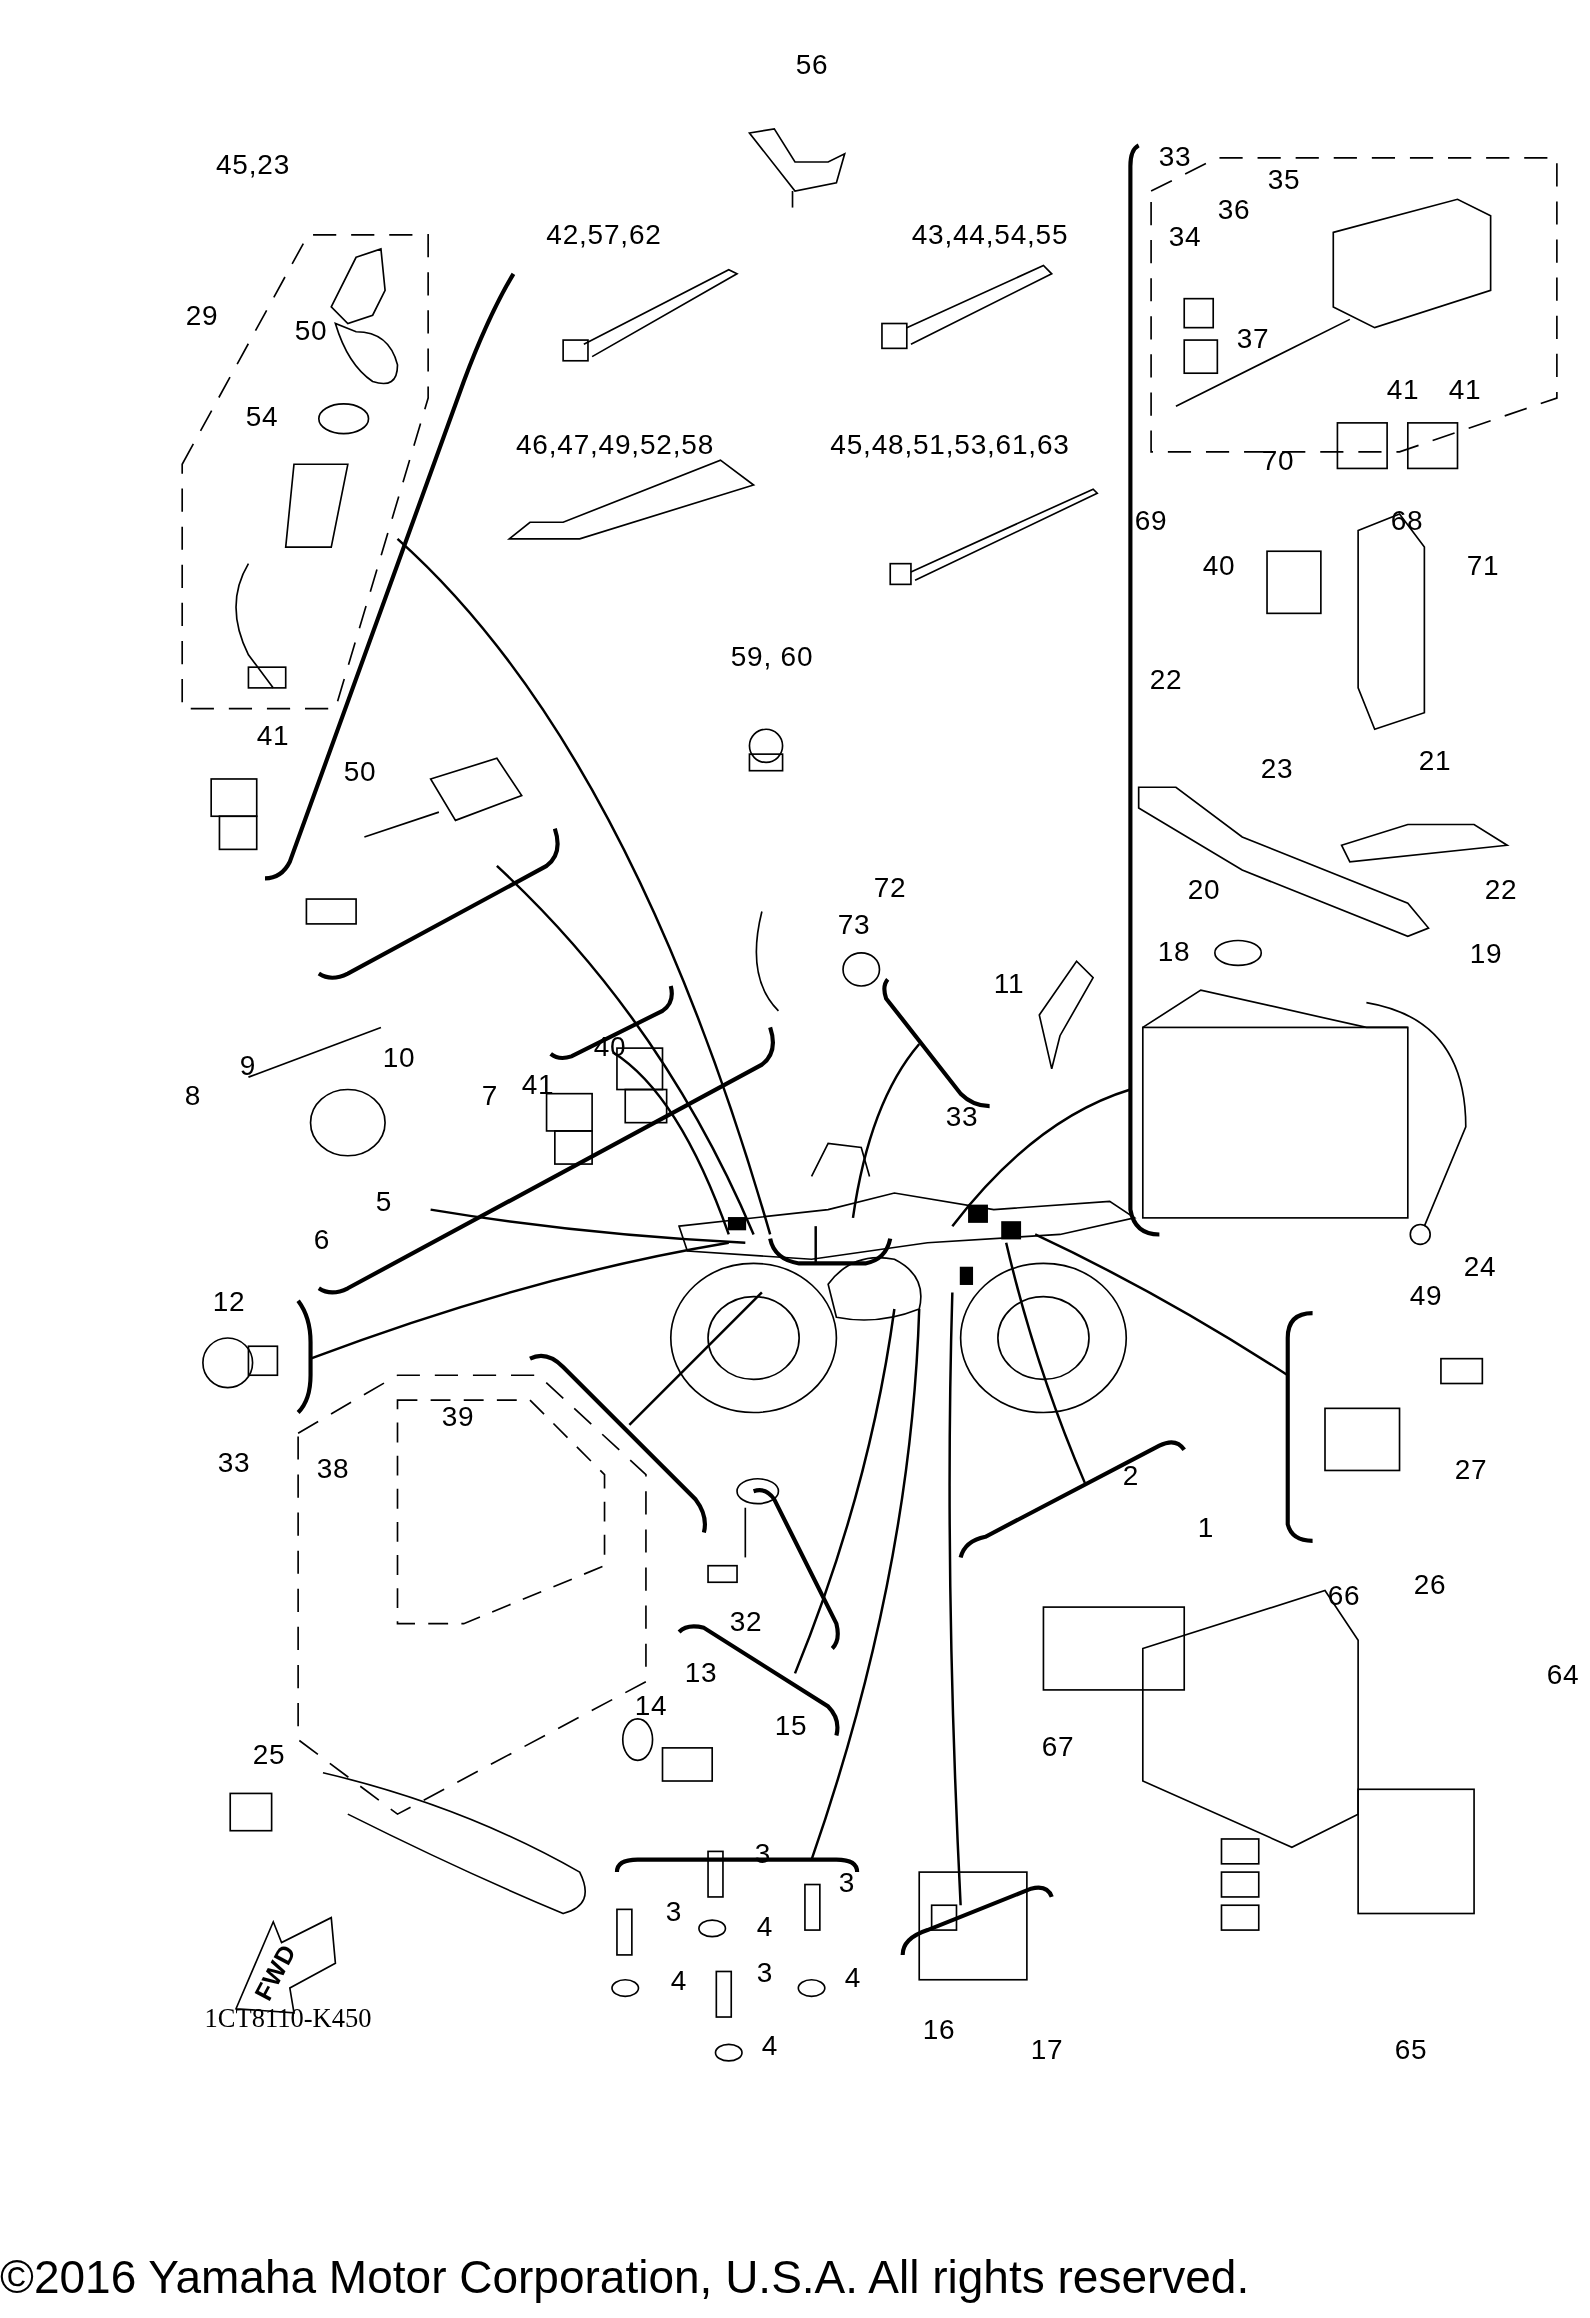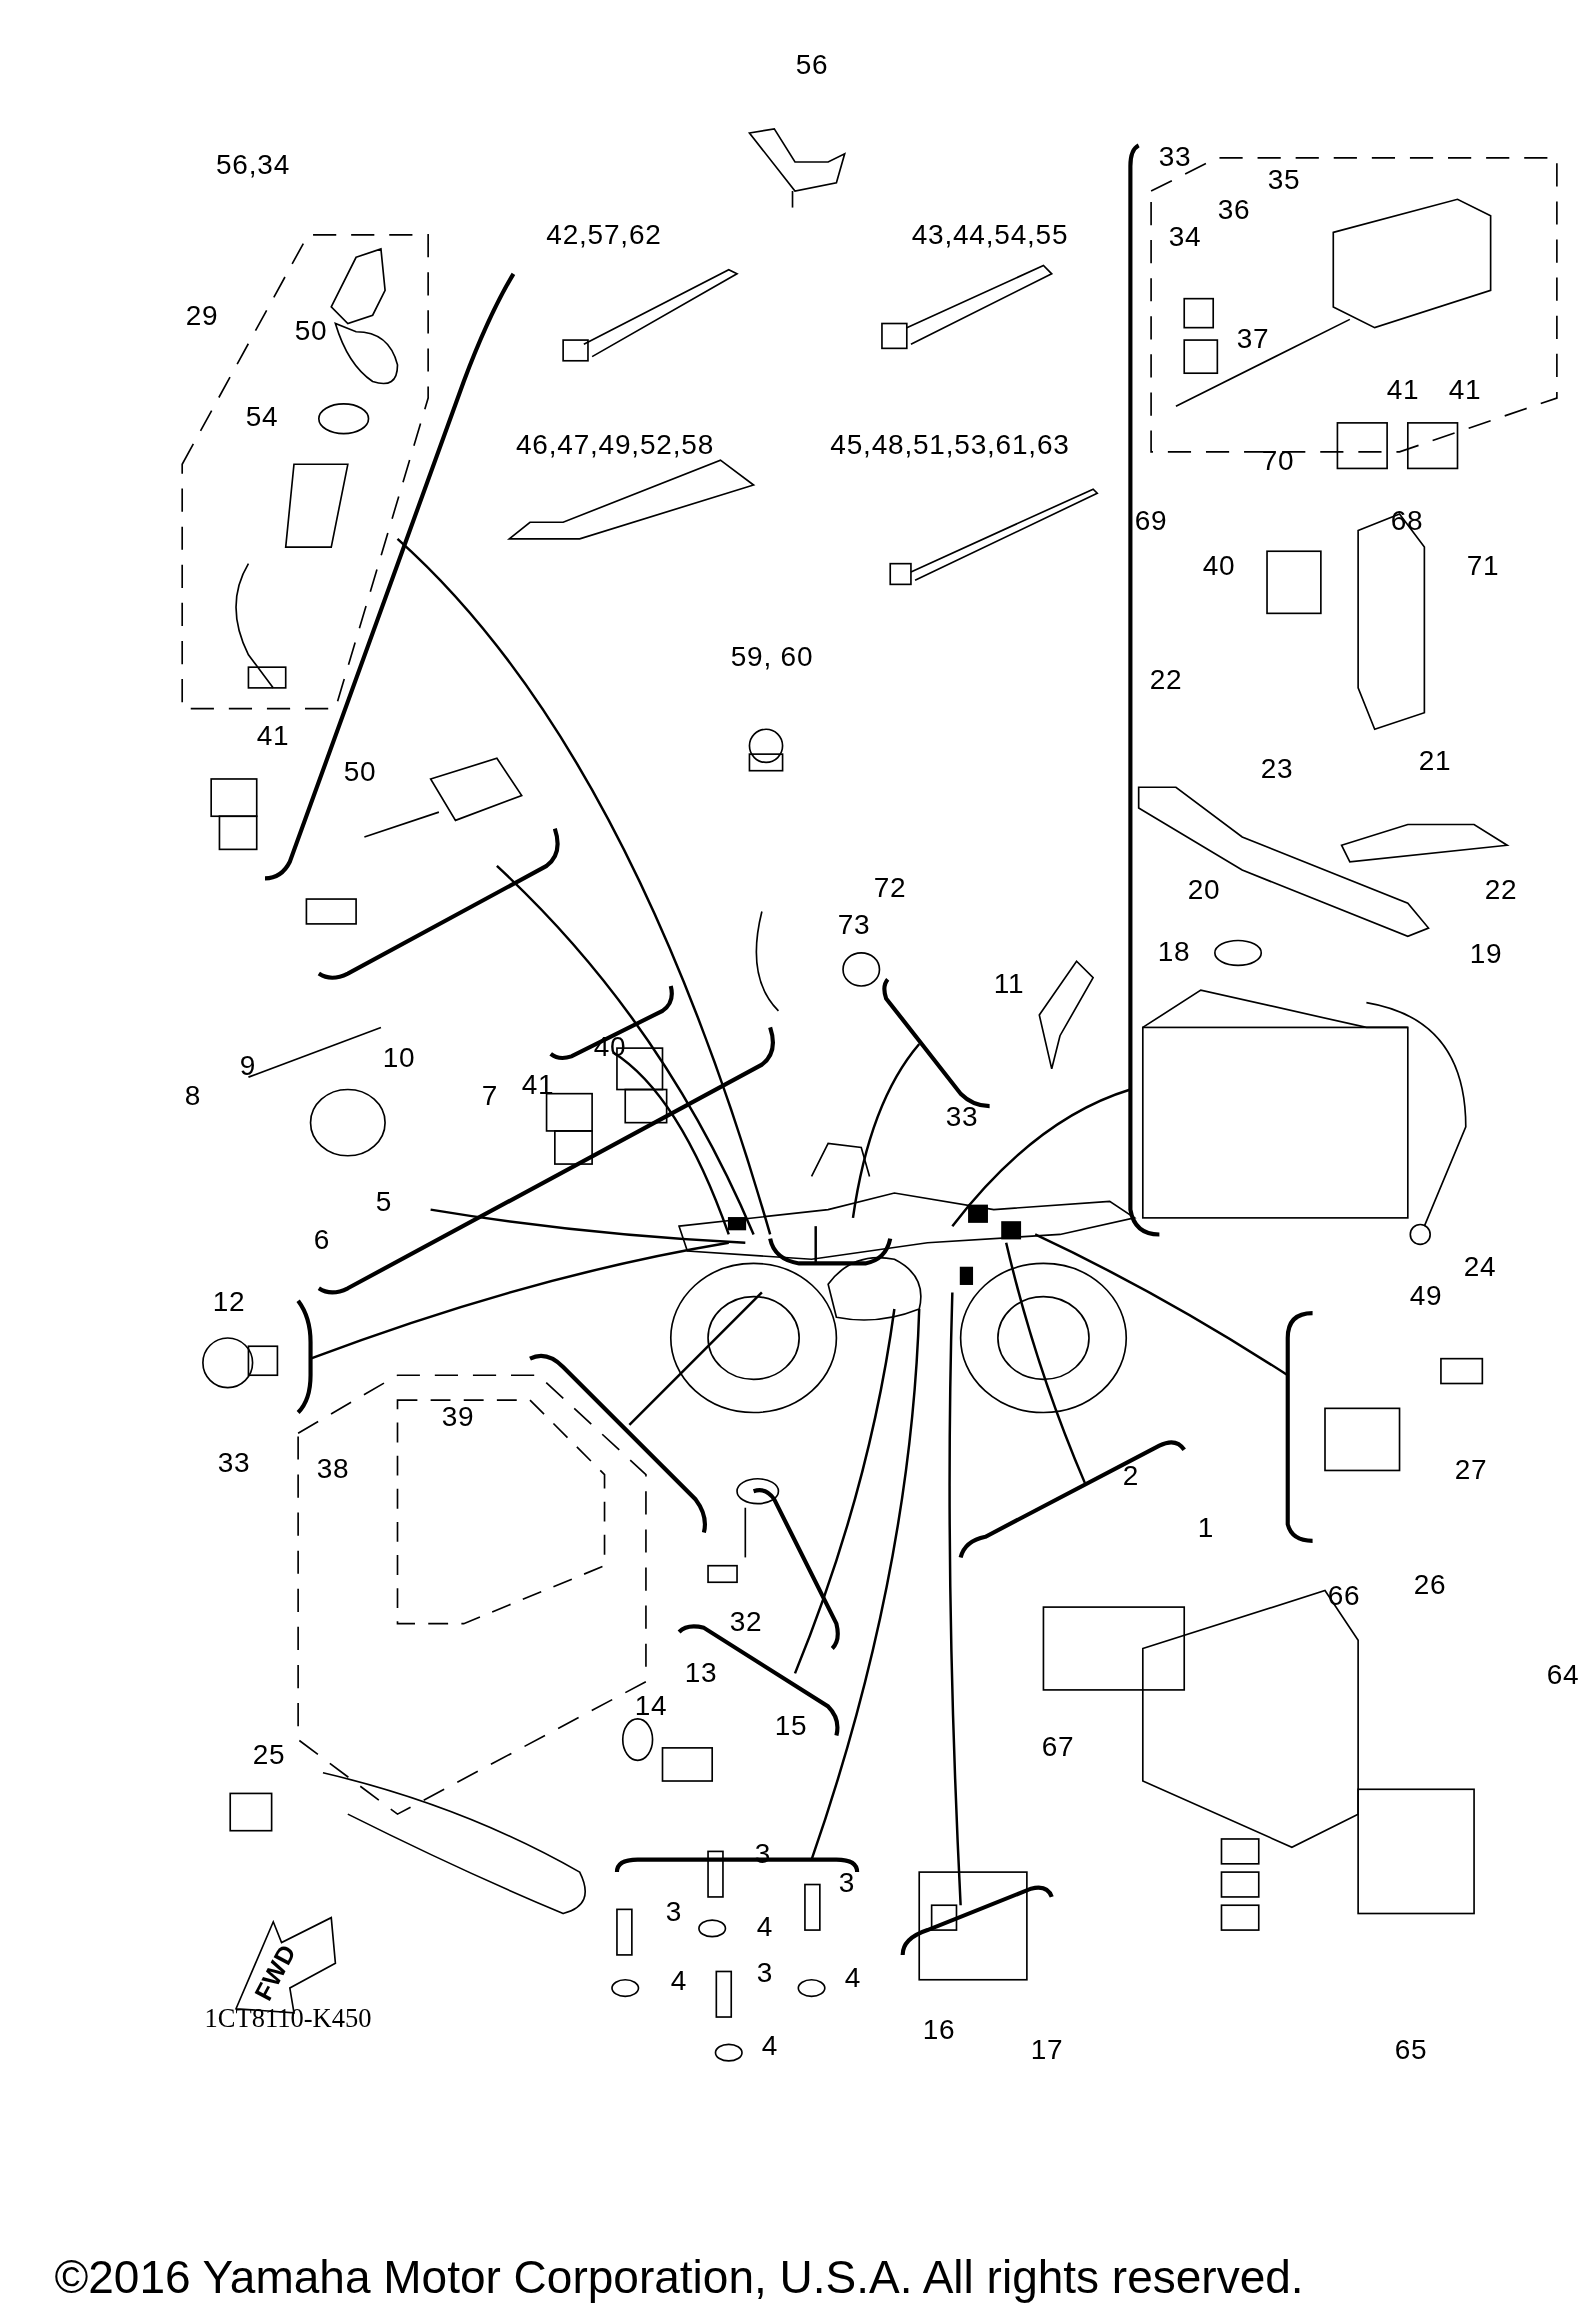--- a/index.html
+++ b/index.html
@@ -3,21 +3,21 @@
 <meta charset="utf-8">
 <style>
   html, body { margin:0; padding:0; background:#ffffff; }
   body { width:1590px; height:2319px; position:relative; overflow:hidden;
          font-family:"Liberation Sans", "DejaVu Sans", sans-serif; color:#000; }
   #diagram { position:absolute; left:0; top:0; width:1590px; height:2319px; }
   .lbl { position:absolute; font-size:28px; line-height:28px; white-space:nowrap;
          transform:translate(-50%,-50%); letter-spacing:0.8px; }
   .code { position:absolute; font-size:26.5px; left:288px; top:2018px;
           transform:translate(-50%,-50%); white-space:nowrap;font-family:Liberation Serif, serif; }
-  .copyright { position:absolute; left:0; width:1358px; top:2252px; text-align:center;
+  .copyright { position:absolute; left:0; width:1358px; top:2252px; text-align:left;
                font-size:46px; line-height:50px; white-space:nowrap; }
 </style>
 </head>
 <body>
 
 <svg id="diagram" viewBox="0 0 1920 2799" width="1590" height="2319">
   <g fill="none" stroke="#000" stroke-width="2">
 
     <path d="M620 330 Q590 380 560 460 L350 1040 Q340 1060 320 1060" stroke-width="5"></path>
     <path d="M670 1000 Q680 1030 660 1045 L420 1175 Q400 1185 385 1175" stroke-width="5"></path>
@@ -212,21 +212,21 @@
         <circle cx="1715" cy="1490" r="12"></circle>
       </g>
     <g>
         <rect x="1600" y="1700" width="90" height="75"></rect>
         <rect x="1740" y="1640" width="50" height="30"></rect>
       </g>
   </g>
 </svg>
 
 <div class="lbl" style="left:812px;top:65px">56</div>
-<div class="lbl" style="left:253px;top:165px">56,34</div>
+<div class="lbl" style="left:253px;top:165px">45,23</div>
 <div class="lbl" style="left:604px;top:235px">42,57,62</div>
 <div class="lbl" style="left:990px;top:235px">43,44,54,55</div>
 <div class="lbl" style="left:202px;top:316px">29</div>
 <div class="lbl" style="left:311px;top:331px">50</div>
 <div class="lbl" style="left:262px;top:417px">54</div>
 <div class="lbl" style="left:615px;top:445px">46,47,49,52,58</div>
 <div class="lbl" style="left:950px;top:445px">45,48,51,53,61,63</div>
 <div class="lbl" style="left:772px;top:657px">59, 60</div>
 <div class="lbl" style="left:273px;top:736px">41</div>
 <div class="lbl" style="left:360px;top:772px">50</div>

